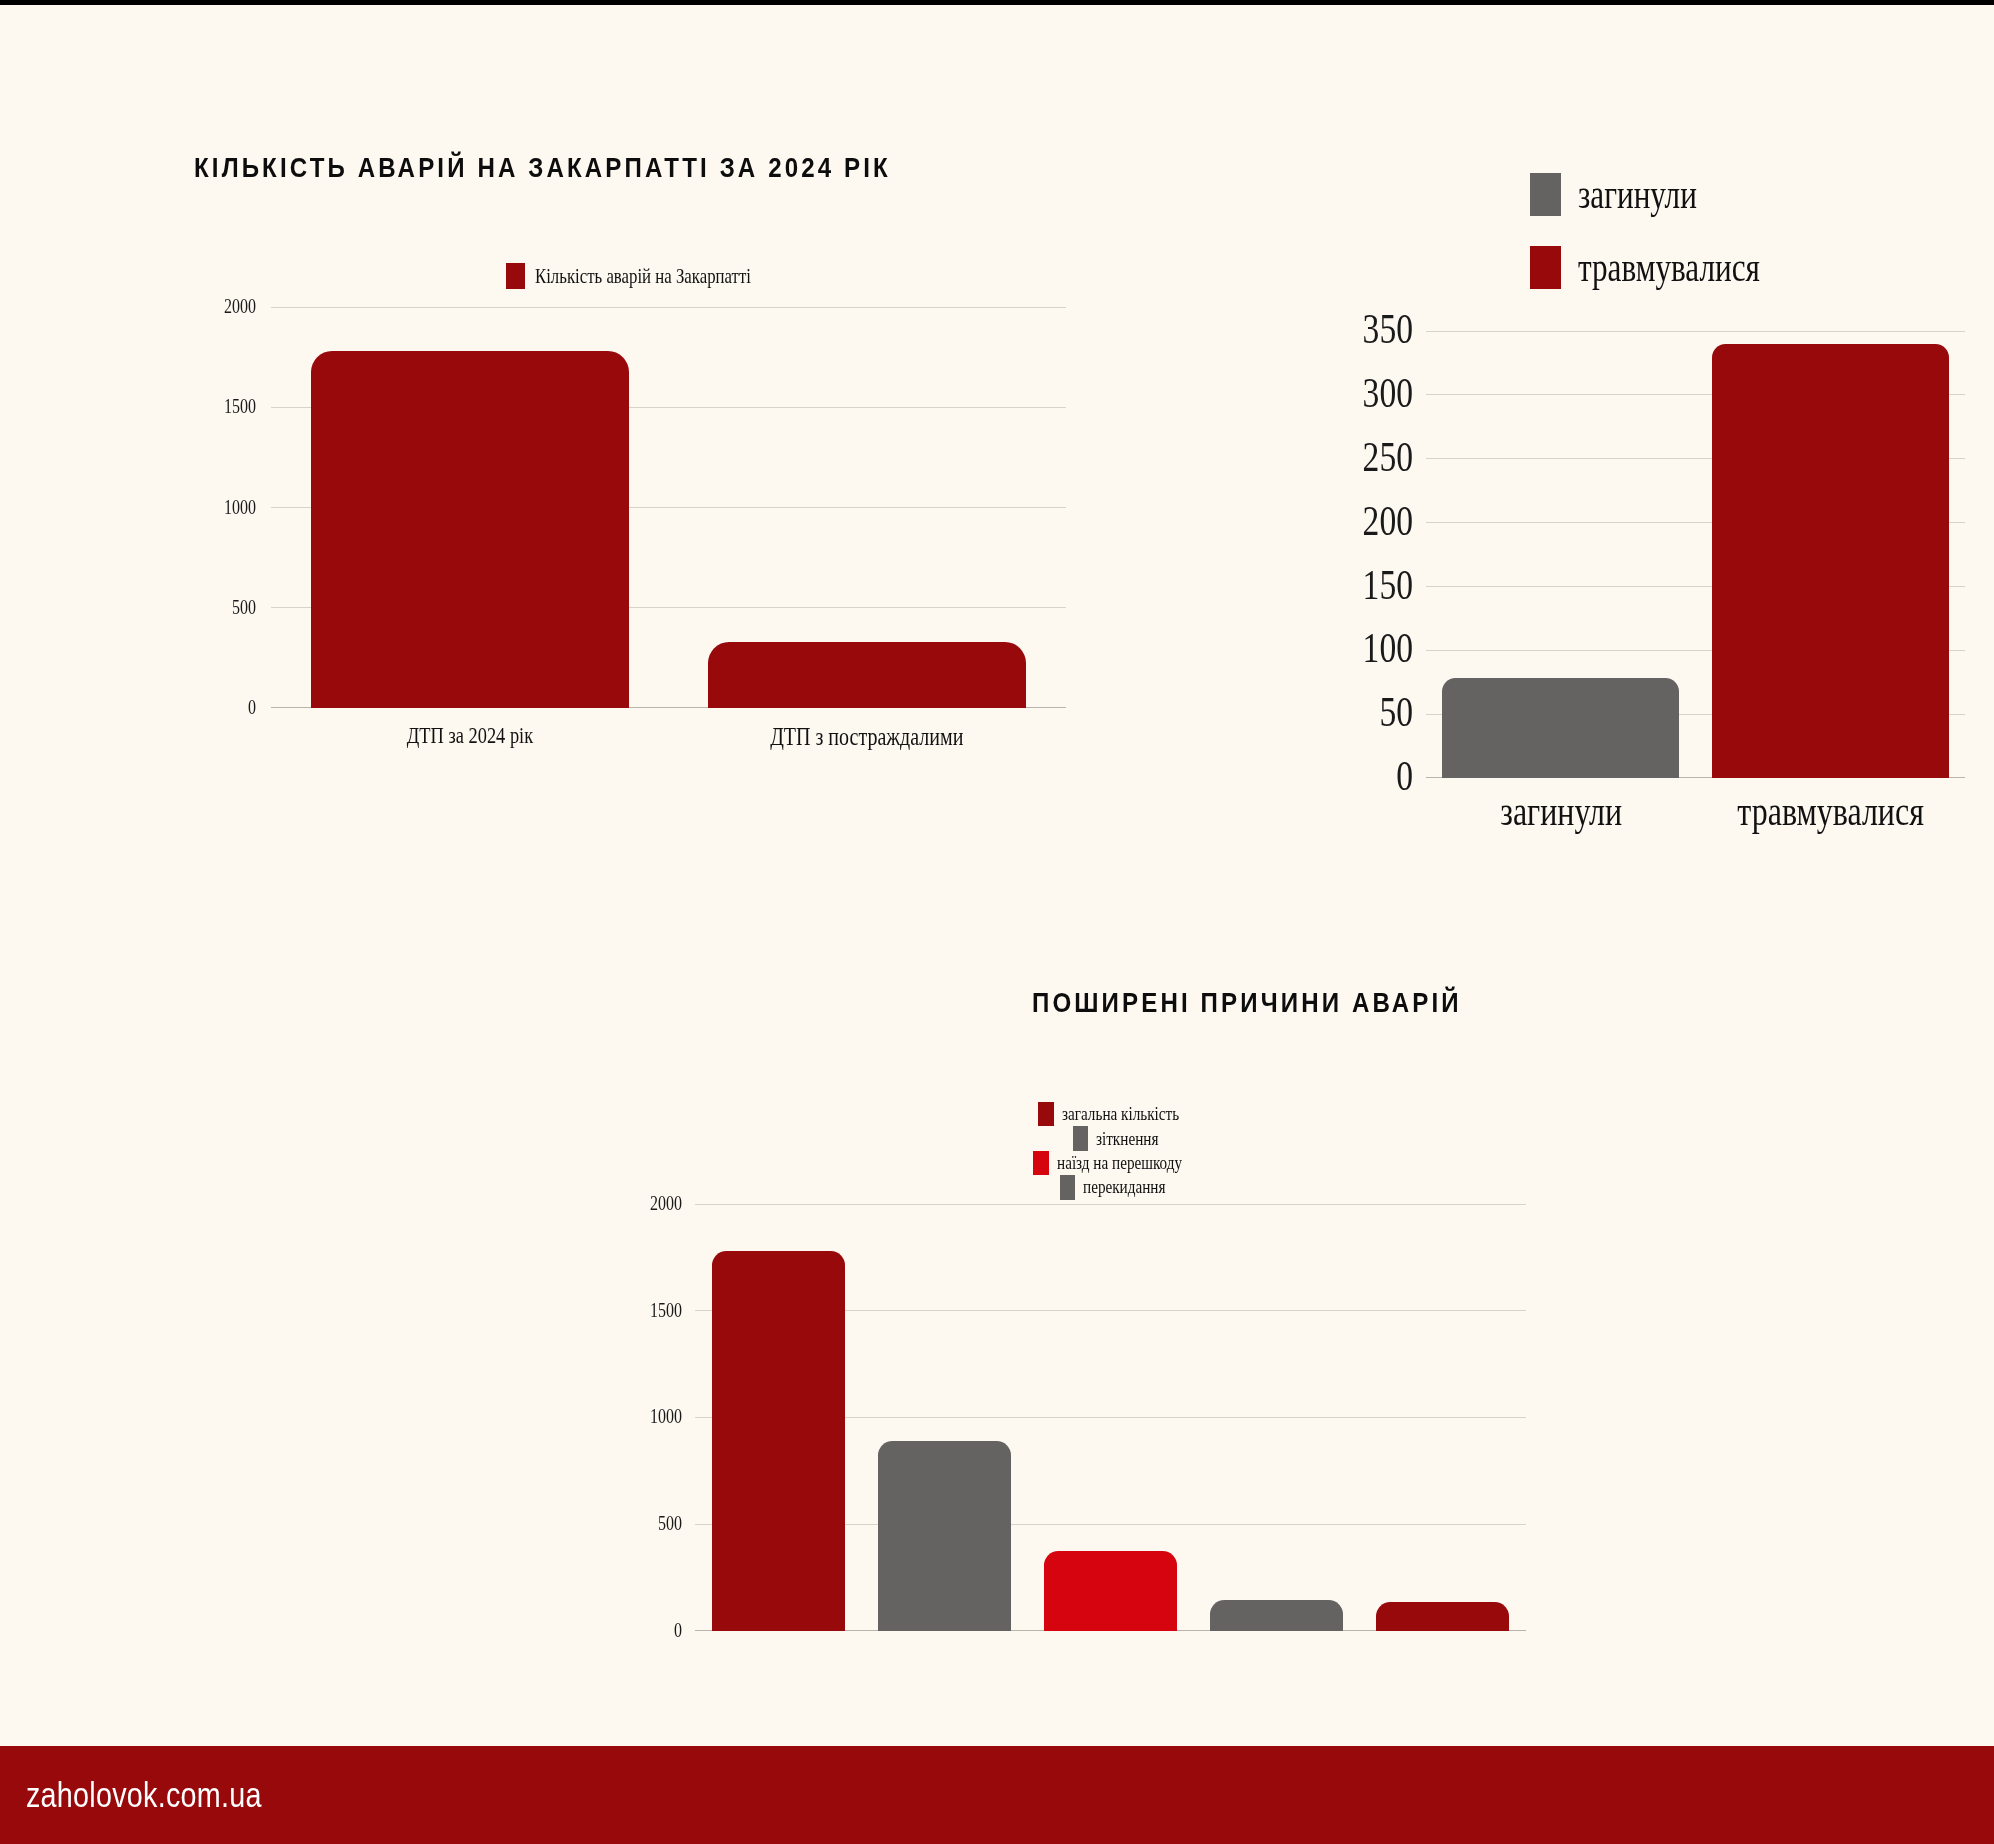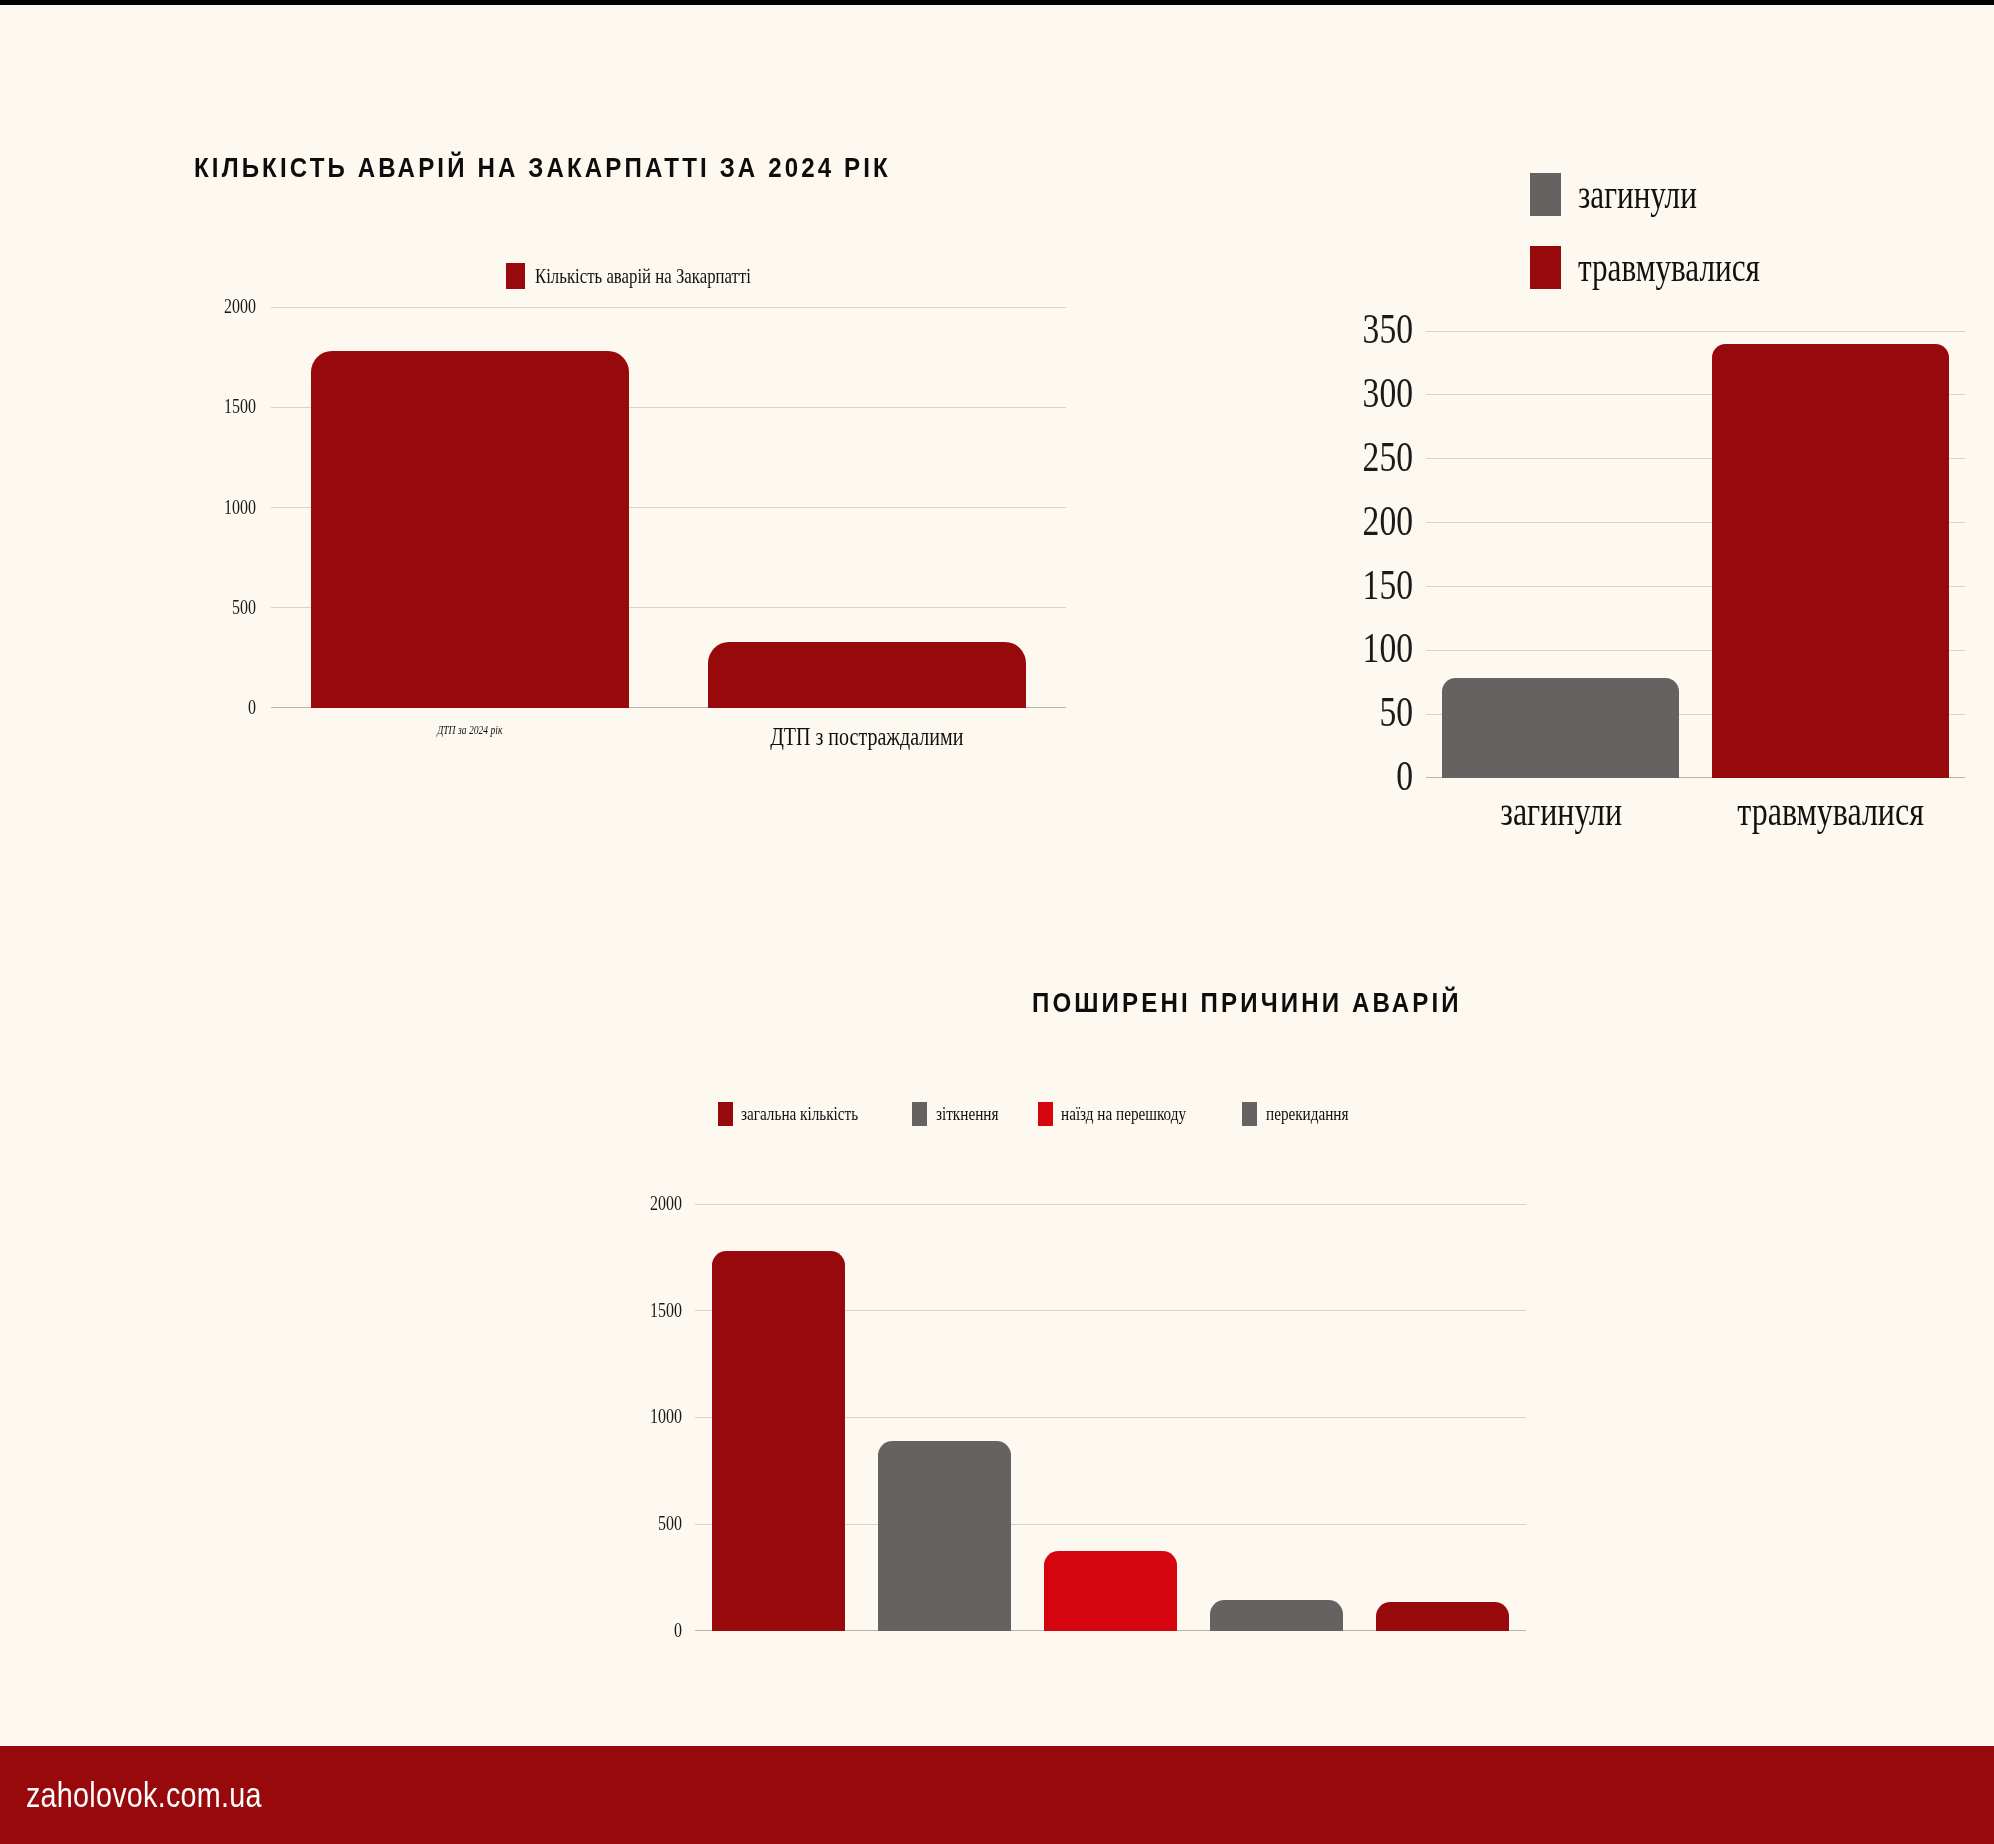--- a/index.html
+++ b/index.html
@@ -122,21 +122,21 @@
   #chart2-legend .legend-swatch { width: 31px; height: 43px; }
   #chart2-legend .legend-label { font-size: 39px; margin-left: 17px; }
 
   #chart2-plot { left: 1426px; top: 326px; width: 539px; height: 447px; }
   #chart2-plot .gridline, #chart2-plot .axis-line { width: 539px; }
   #chart2-plot .ytick { right: 100%; margin-right: 13.5px; font-size: 42px; line-height: 1; }
 
   
   #chart3-title { left: 997px; top: 982px; font-size: 28px; }
   #chart3-legend { left: 718px; top: 1097px; width: 835px; }
-  #chart3-legend .legend-row { display: flex; align-items: center; width: 100%; }
+  #chart3-legend .legend-row { display: flex; align-items: center; width: 100%; flex-direction: column; }
   #chart3-legend .legend-row.row2 { justify-content: center; margin-top: 21px; }
   #chart3-legend .legend-item { margin-right: 24.4px; }
   #chart3-legend .legend-swatch { width: 15.3px; height: 24.4px; }
   #chart3-legend .legend-label { font-size: 19px; margin-left: 8.1px; }
 
   #chart3-plot { left: 695px; top: 1199px; width: 831px; height: 427px; }
   #chart3-plot .gridline, #chart3-plot .axis-line { width: 831px; }
   #chart3-plot .ytick { right: 100%; margin-right: 13.5px; font-size: 20px; line-height: 1; }
 
   
@@ -179,21 +179,21 @@
       <div class="gridline" style="top: 100px; background: rgb(216, 211, 202);"></div>
       <div class="ytick" style="top: 89px;">1500</div>
       <div class="gridline" style="top: 200px; background: rgb(216, 211, 202);"></div>
       <div class="ytick" style="top: 190px;">1000</div>
       <div class="gridline" style="top: 300px; background: rgb(216, 211, 202);"></div>
       <div class="ytick" style="top: 290px;">500</div>
       <div class="axis-line" style="top: 400px;"></div>
       <div class="ytick" style="top: 390px;">0</div>
       <div class="bar" title="ДТП за 2024 рік: 1780" style="left: 40px; width: 318px; height: 357px; background: rgb(152, 9, 12); border-radius: 21px 21px 0px 0px;"></div>
       <div class="bar" title="ДТП з постраждалими: 330" style="left: 437px; width: 318px; height: 66px; background: rgb(152, 9, 12); border-radius: 21px 21px 0px 0px;"></div>
-      <div class="xlabel" style="left: 0px; width: 397px; top: 416px; font-size: 12px; font-style: italic;"><span>ДТП за 2024 рік</span></div>
+      <div class="xlabel" style="left: 0px; width: 397px; top: 416px; font-size: 23px;"><span>ДТП за 2024 рік</span></div>
       <div class="xlabel" style="left: 397px; width: 397px; top: 416px; font-size: 25px;"><span>ДТП з постраждалими</span></div>
     </div>
 
   <div class="legend" id="chart2-legend">
     <div class="legend-item">
       <span class="legend-swatch" style="background: rgb(101, 99, 98);"></span>
       <span class="legend-label">загинули</span>
     </div>
     <div class="legend-item">
       <span class="legend-swatch" style="background: rgb(152, 9, 12);"></span>

